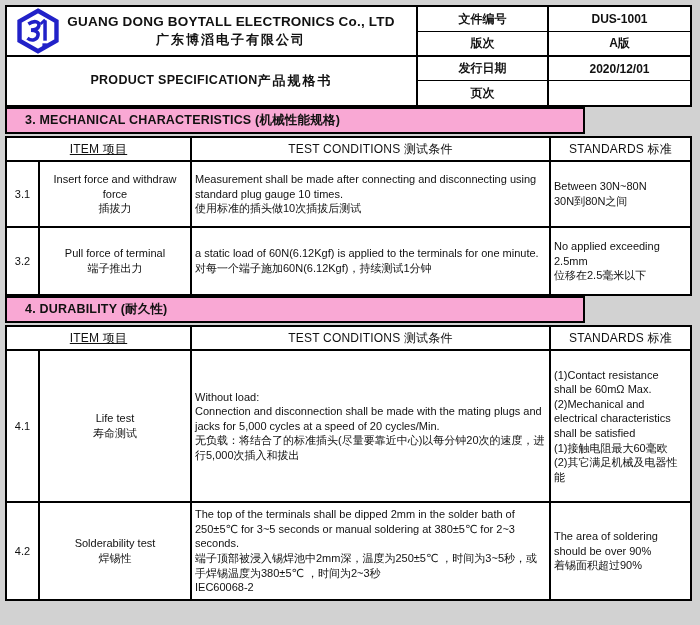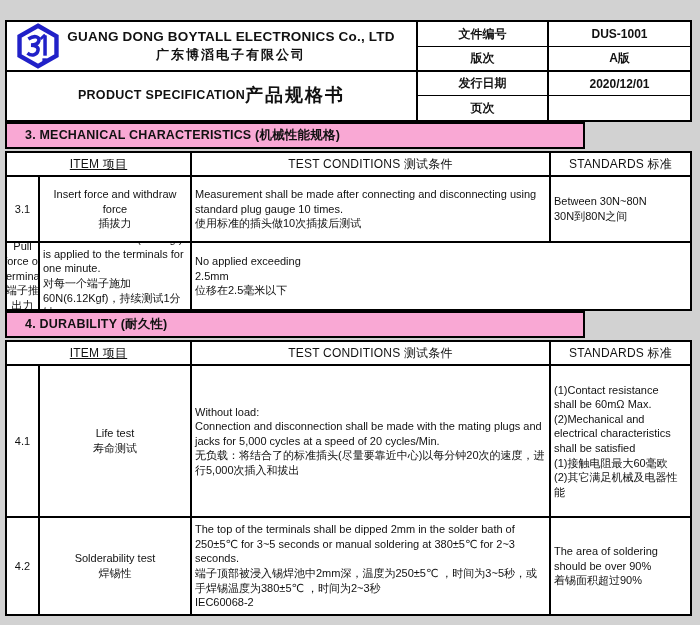--- a/index.html
+++ b/index.html
@@ -2,21 +2,21 @@
 <html><head>
 <meta charset="utf-8">
 <style>
   * { margin:0; padding:0; box-sizing:border-box; }
   html,body { width:700px; height:625px; overflow:hidden; }
   body {
     background:#d2d2d2;
     font-family:"Liberation Sans","DejaVu Sans",sans-serif;
     color:#111;
   }
-  .doc { position:absolute; left:5px; top:20px; width:580px;border-radius:17px; }
+  .doc { position:absolute; left:5px; top:5px; width:580px;border-radius:17px; }
 
   
   .header-grid {
     display:grid;
     width:687px;
     grid-template-columns:411px 131px 141px;
     grid-template-rows:25px 25px 24px 24px;
     border:2px solid #000;
     background:#fff;
   }
@@ -29,21 +29,21 @@
   .company-text { flex:1; text-align:center; line-height:1.35; padding-right:14px; }
   .company-en { font-size:13.5px; font-weight:bold; letter-spacing:.2px; }
   .company-cn { font-size:13px; font-weight:bold; letter-spacing:2px; }
   .spec-cell {
     grid-column:1; grid-row:3/5;
     border-right:2px solid #000;
     display:flex; flex-direction:row; justify-content:center; align-items:center;
     line-height:1.4;
   }
   .spec-en { font-size:12.5px; font-weight:bold; letter-spacing:.3px; }
-  .spec-cn { font-size:18px; font-weight:bold; letter-spacing:2px; }
+  .spec-cn { font-size:13px; font-weight:bold; letter-spacing:2px; }
   .info-label, .info-value {
     display:flex; align-items:center; justify-content:center;
     font-size:12px; font-weight:bold;
     border-bottom:1px solid #000;
   }
   .info-label { border-right:2px solid #000; }
   .info-label.thick, .info-value.thick { border-bottom:2px solid #000; }
   .info-label.last, .info-value.last { border-bottom:none; }
 
   
@@ -146,20 +146,21 @@
     <div class="cell th col-last">STANDARDS 标准</div>
 
     <div class="cell num-cell">3.1</div>
     <div class="cell item-cell">Insert force and withdraw force
 插拔力</div>
     <div class="cell cond-cell">Measurement shall be made after connecting and disconnecting using standard plug gauge 10 times.
 使用标准的插头做10次插拔后测试</div>
     <div class="cell std-cell col-last">Between 30N~80N
 30N到80N之间</div>
 
+    <div class="cell num-cell row-last">3.2</div>
     <div class="cell item-cell row-last">Pull force of terminal
 端子推出力</div>
     <div class="cell cond-cell row-last"> a static load of 60N(6.12Kgf) is applied to the terminals for one minute.
 对每一个端子施加60N(6.12Kgf)，持续测试1分钟</div>
     <div class="cell std-cell col-last row-last">No applied exceeding
  2.5mm
 位移在2.5毫米以下</div>
   </div>
 
   <div class="section-bar">4. DURABILITY  (耐久性)</div>

